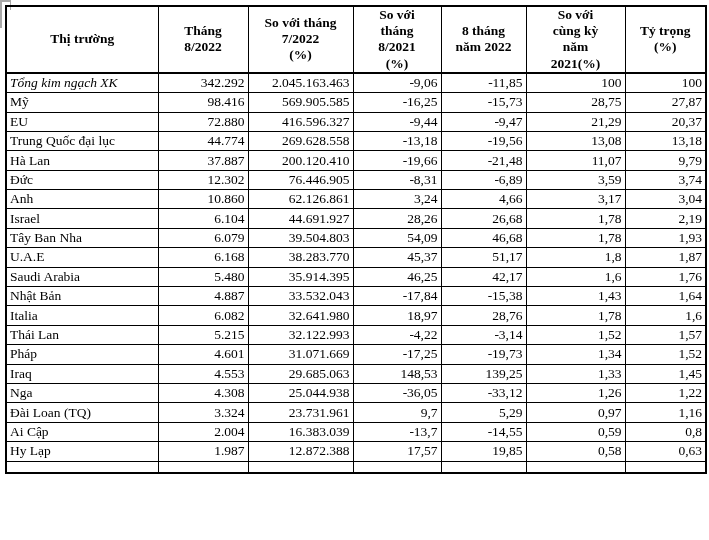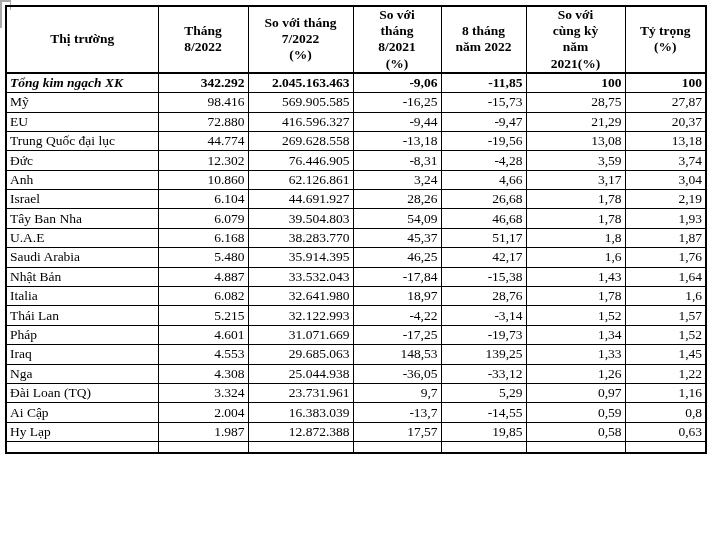--- a/index.html
+++ b/index.html
@@ -51,21 +51,21 @@
   .export tbody td {
     height: 18.4px;
     font-size: 13.5px;
     vertical-align: middle;
     padding: 0 3px;
     white-space: nowrap;
   }
   .export td.market { text-align: left; }
   .export td.num    { text-align: right; }
   .export td.bold   { font-weight: normal; }
-  .export tr.total td { font-weight: bold; }
+  .export tr.total td { font-weight: normal; }
   .export tr.total td.market { font-style: italic; }
   .export tr.partial td { height: 10px; border-bottom: none; }
 </style>
 </head>
 <body>
 
 <div class="page">
   <div class="corner-mark"></div>
 
   <table class="export">
@@ -131,25 +131,34 @@
         <tr>
           <td class="market">Trung Quốc đại lục</td>
           <td class="num bold">44.774</td>
           <td class="num bold">269.628.558</td>
           <td class="num">-13,18</td>
           <td class="num">-19,56</td>
           <td class="num">13,08</td>
           <td class="num">13,18</td>
         </tr>
         <tr>
+          <td class="market">Hà Lan</td>
+          <td class="num bold">37.887</td>
+          <td class="num bold">200.120.410</td>
+          <td class="num">-19,66</td>
+          <td class="num">-21,48</td>
+          <td class="num">11,07</td>
+          <td class="num">9,79</td>
+        </tr>
+        <tr>
           <td class="market">Đức</td>
           <td class="num bold">12.302</td>
           <td class="num bold">76.446.905</td>
           <td class="num">-8,31</td>
-          <td class="num">-4,28</td>
+          <td class="num">-6,89</td>
           <td class="num">3,59</td>
           <td class="num">3,74</td>
         </tr>
         <tr>
           <td class="market">Anh</td>
           <td class="num bold">10.860</td>
           <td class="num bold">62.126.861</td>
           <td class="num">3,24</td>
           <td class="num">4,66</td>
           <td class="num">3,17</td>

